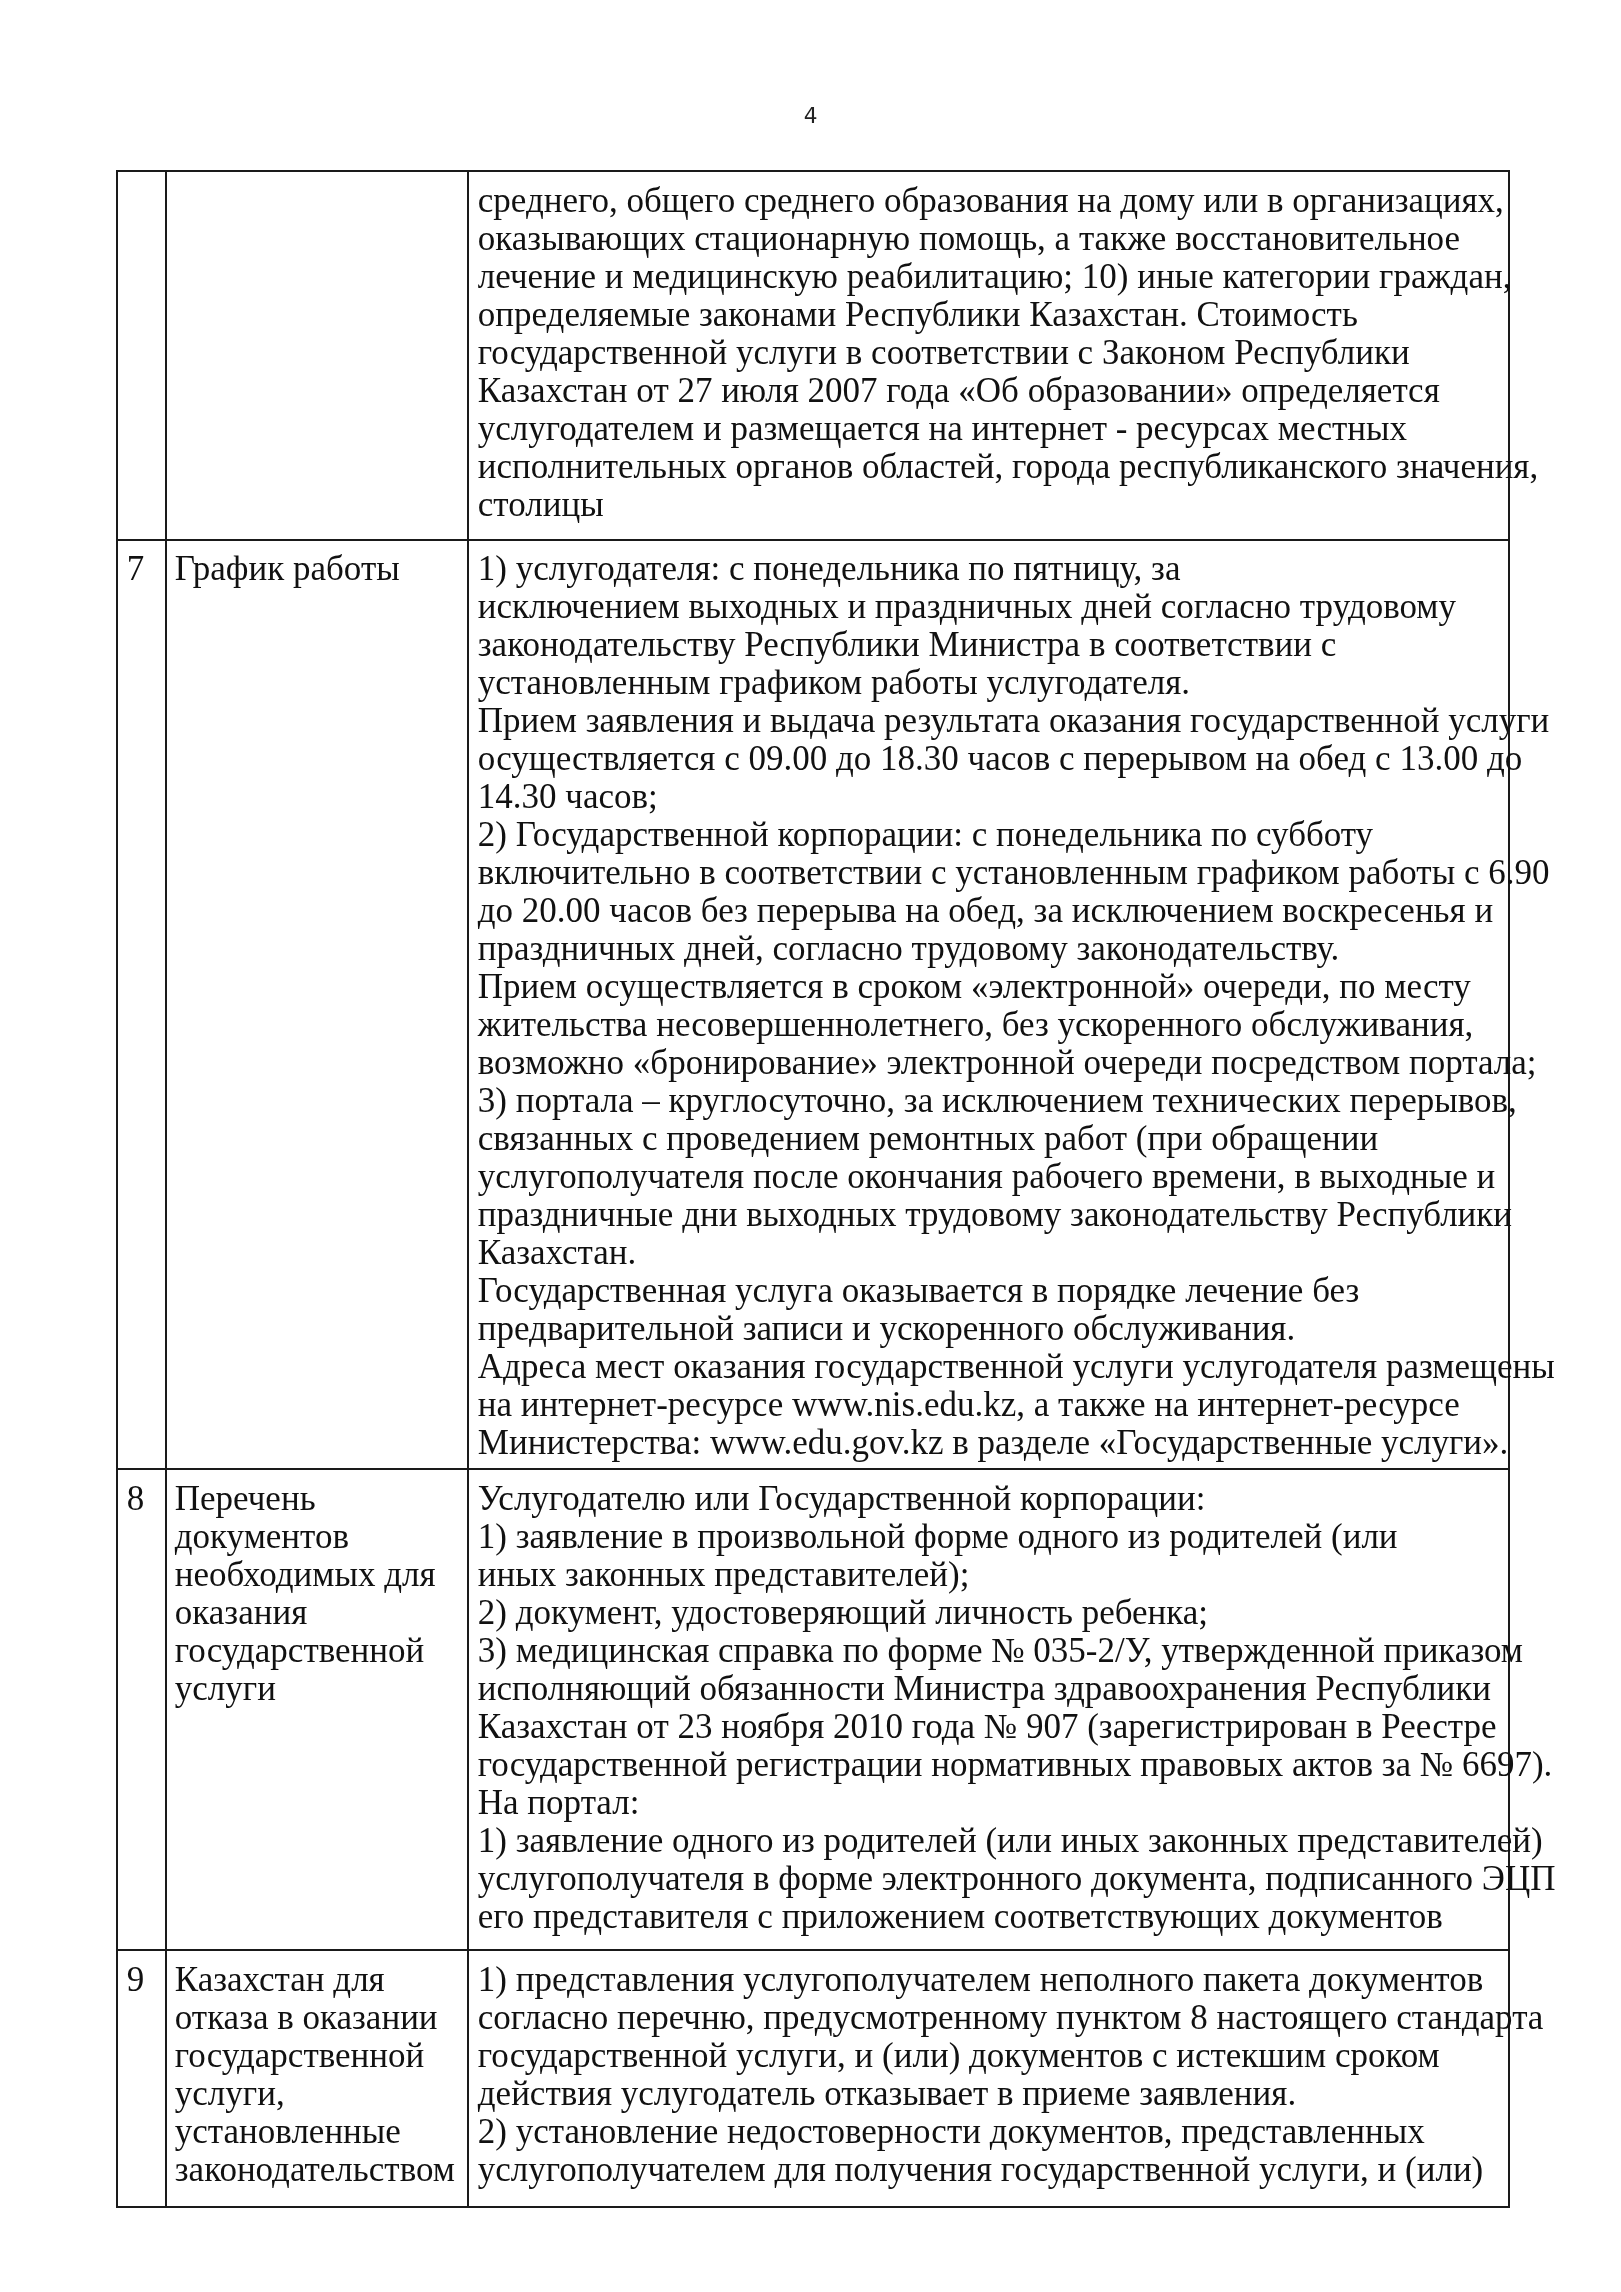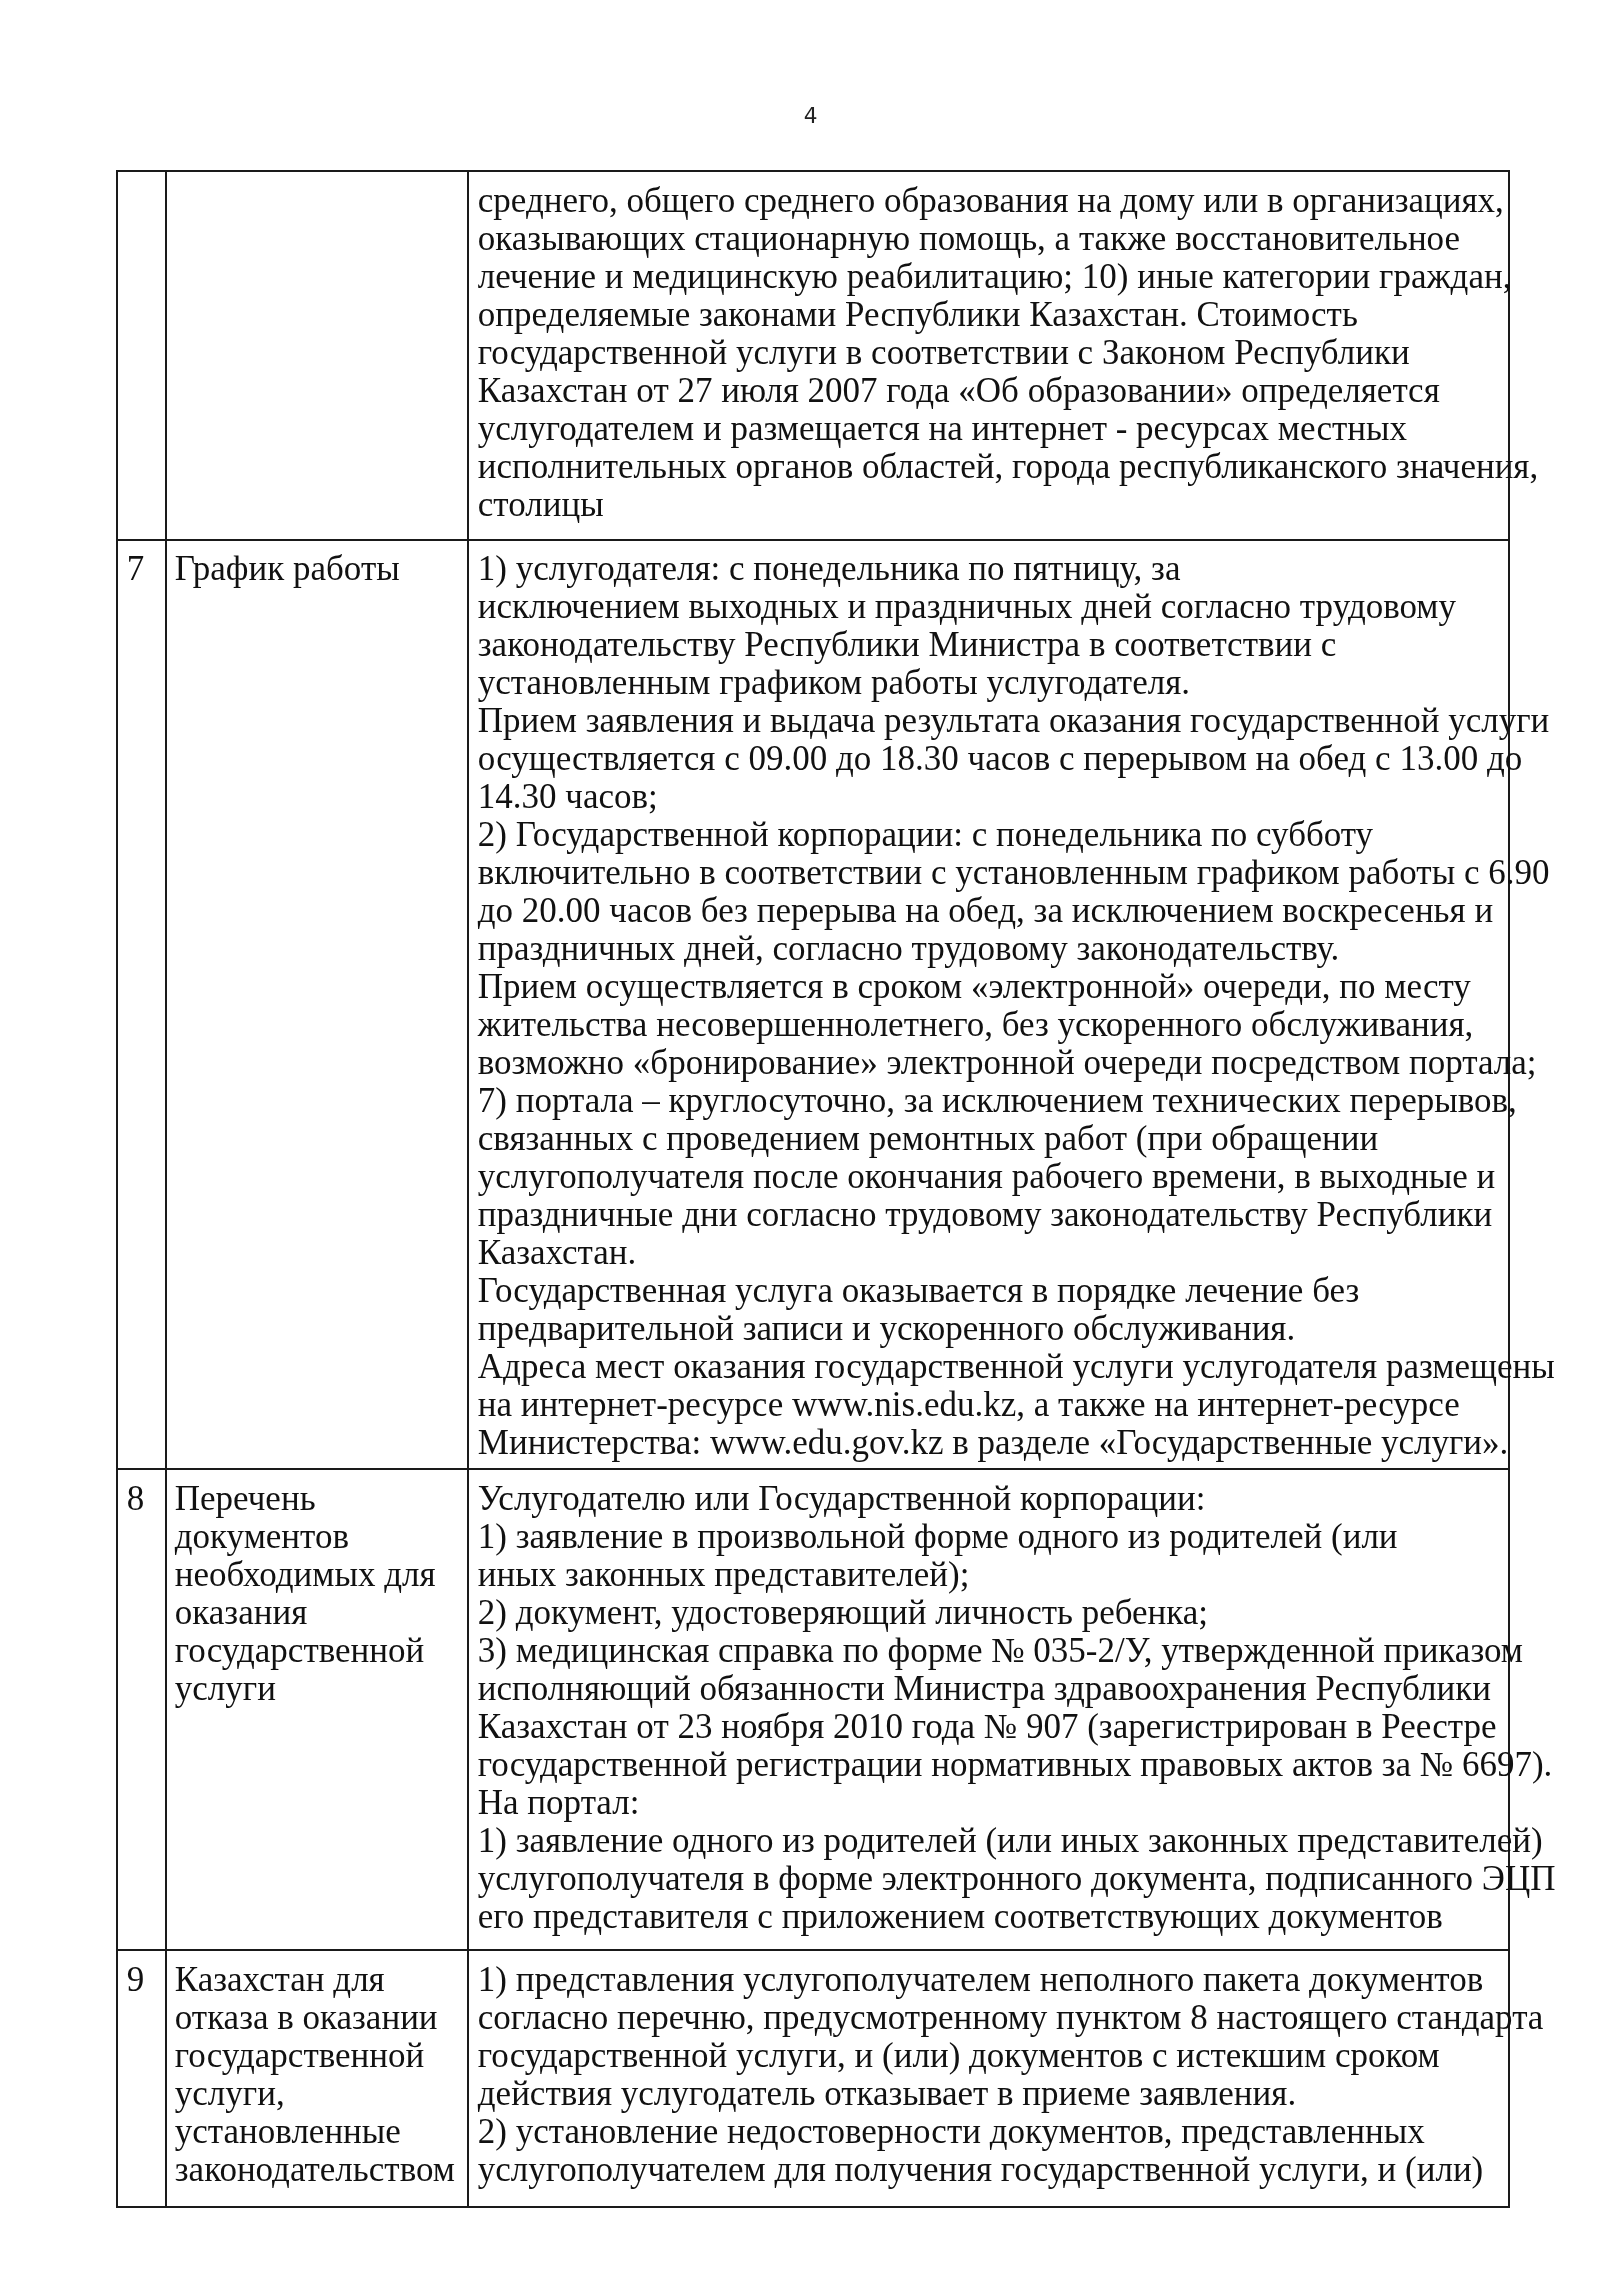--- a/index.html
+++ b/index.html
@@ -105,24 +105,24 @@
         <span class="line">Прием заявления и выдача результата оказания государственной услуги</span>
         <span class="line">осуществляется с 09.00 до 18.30 часов с перерывом на обед с 13.00 до</span>
         <span class="line">14.30 часов;</span>
         <span class="line">2) Государственной корпорации: с понедельника по субботу</span>
         <span class="line">включительно в соответствии с установленным графиком работы с 6.90</span>
         <span class="line">до 20.00 часов без перерыва на обед, за исключением воскресенья и</span>
         <span class="line">праздничных дней, согласно трудовому законодательству.</span>
         <span class="line">Прием осуществляется в сроком «электронной» очереди, по месту</span>
         <span class="line">жительства несовершеннолетнего, без ускоренного обслуживания,</span>
         <span class="line">возможно «бронирование» электронной очереди посредством портала;</span>
-        <span class="line">7) портала – круглосуточно, за исключением технических перерывов,</span>
+        <span class="line">3) портала – круглосуточно, за исключением технических перерывов,</span>
         <span class="line">связанных с проведением ремонтных работ (при обращении</span>
         <span class="line">услугополучателя после окончания рабочего времени, в выходные и</span>
-        <span class="line">праздничные дни согласно трудовому законодательству Республики</span>
+        <span class="line">праздничные дни выходных трудовому законодательству Республики</span>
         <span class="line">Казахстан.</span>
         <span class="line">Государственная услуга оказывается в порядке лечение без</span>
         <span class="line">предварительной записи и ускоренного обслуживания.</span>
         <span class="line">Адреса мест оказания государственной услуги услугодателя размещены</span>
         <span class="line">на интернет-ресурсе www.nis.edu.kz, а также на интернет-ресурсе</span>
         <span class="line">Министерства: www.edu.gov.kz в разделе «Государственные услуги».</span>
       </td>
     </tr>
 
     <tr class="row-8">

